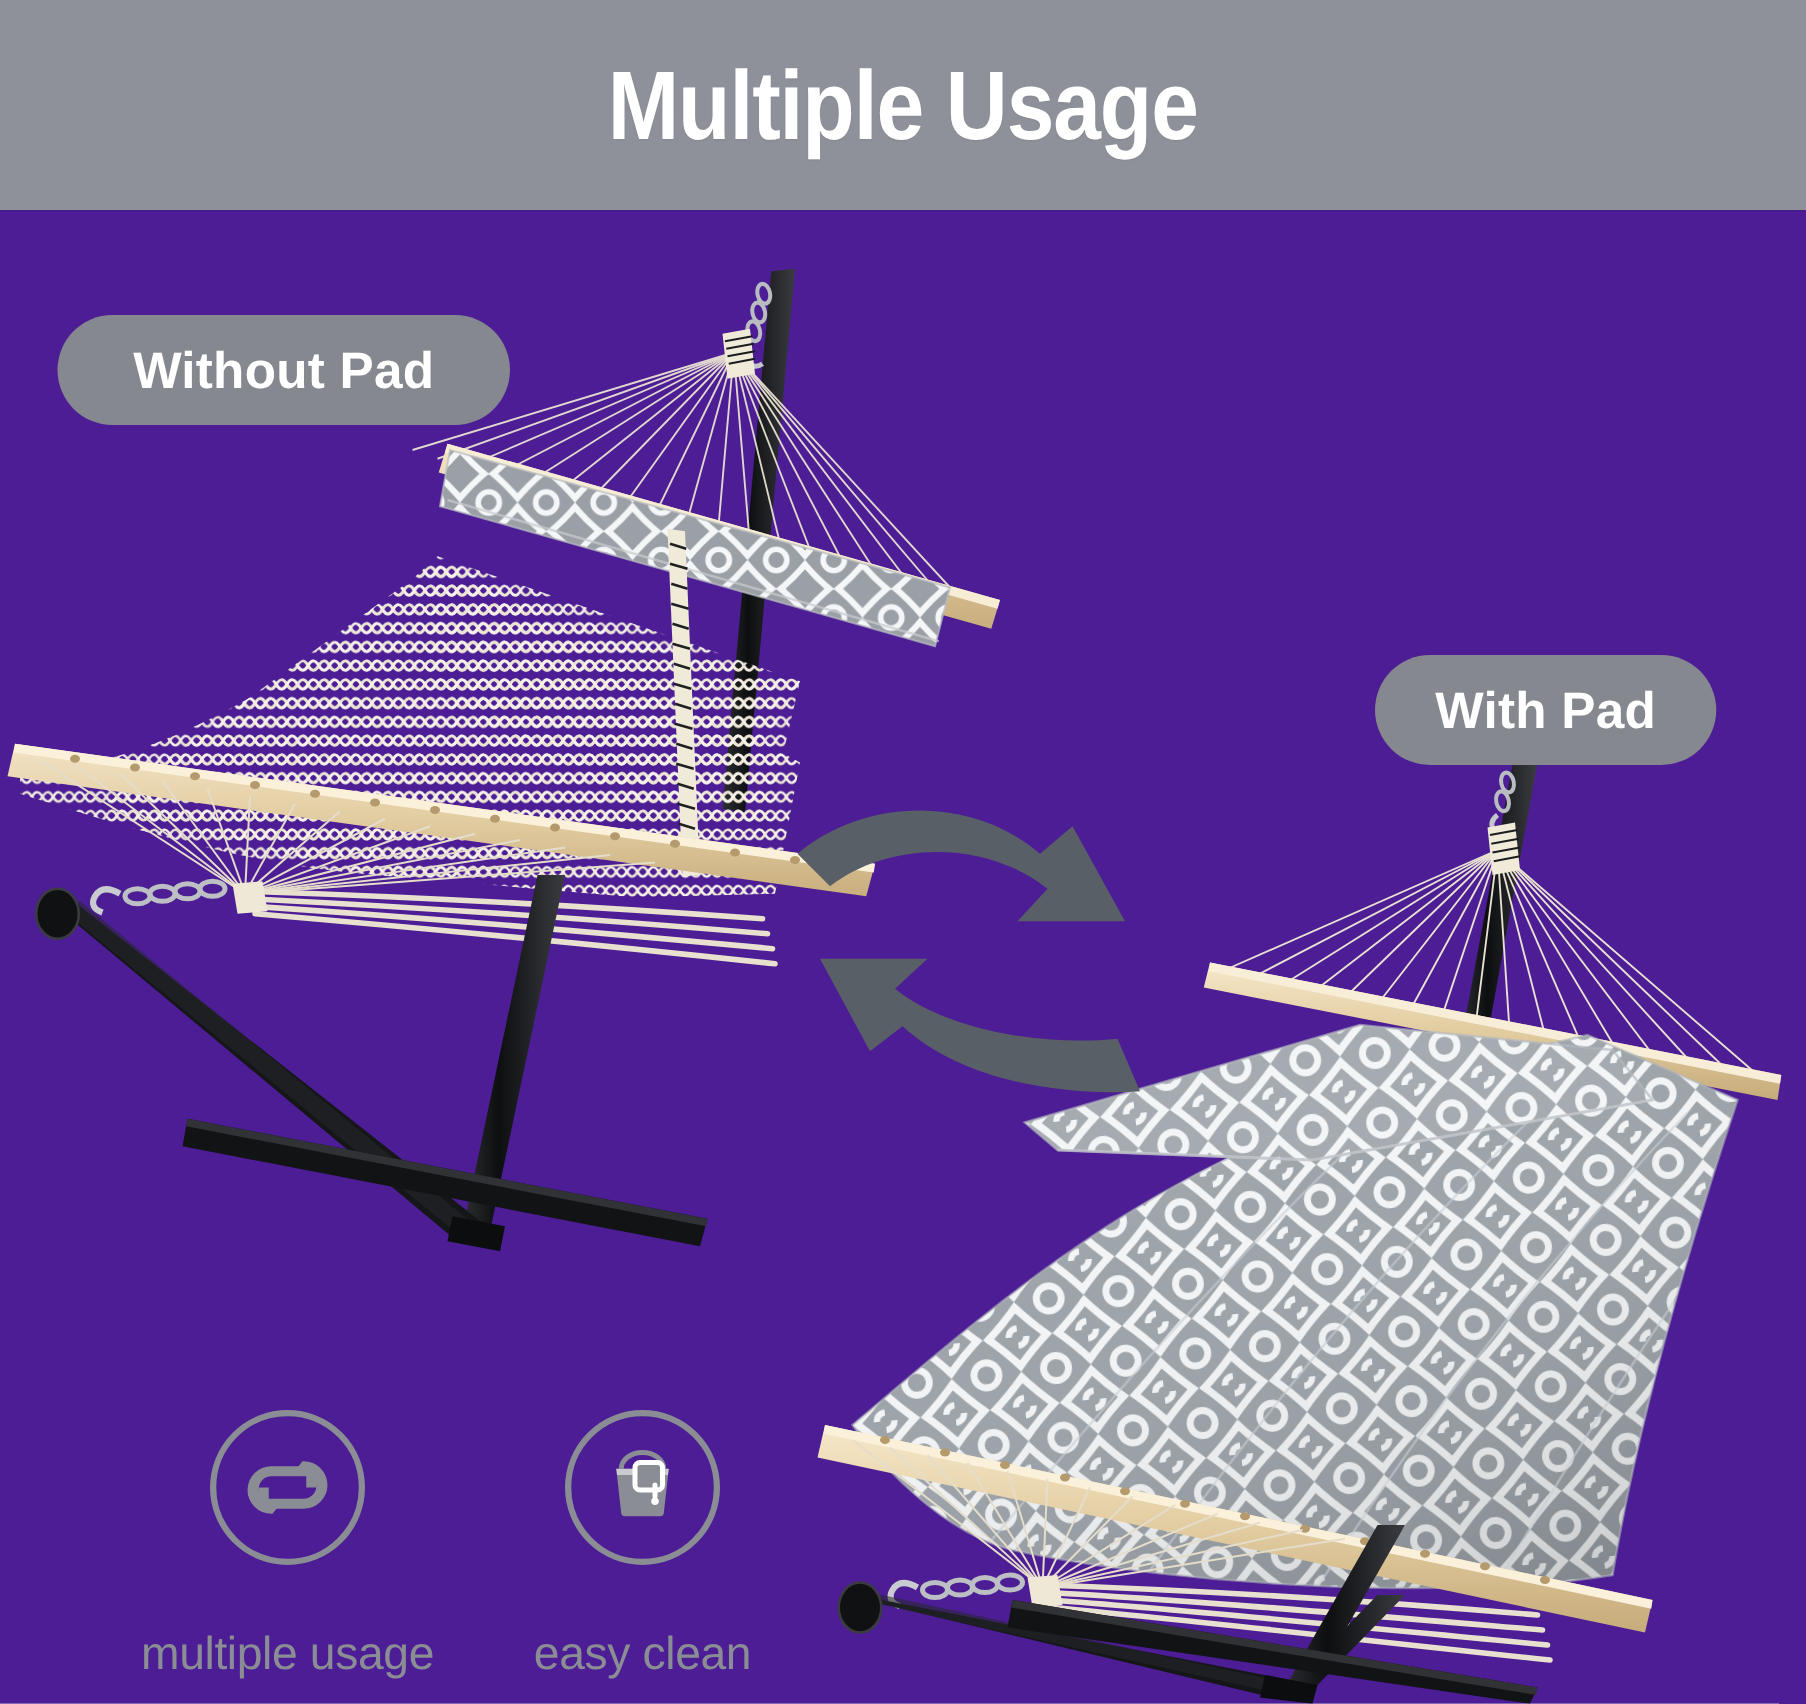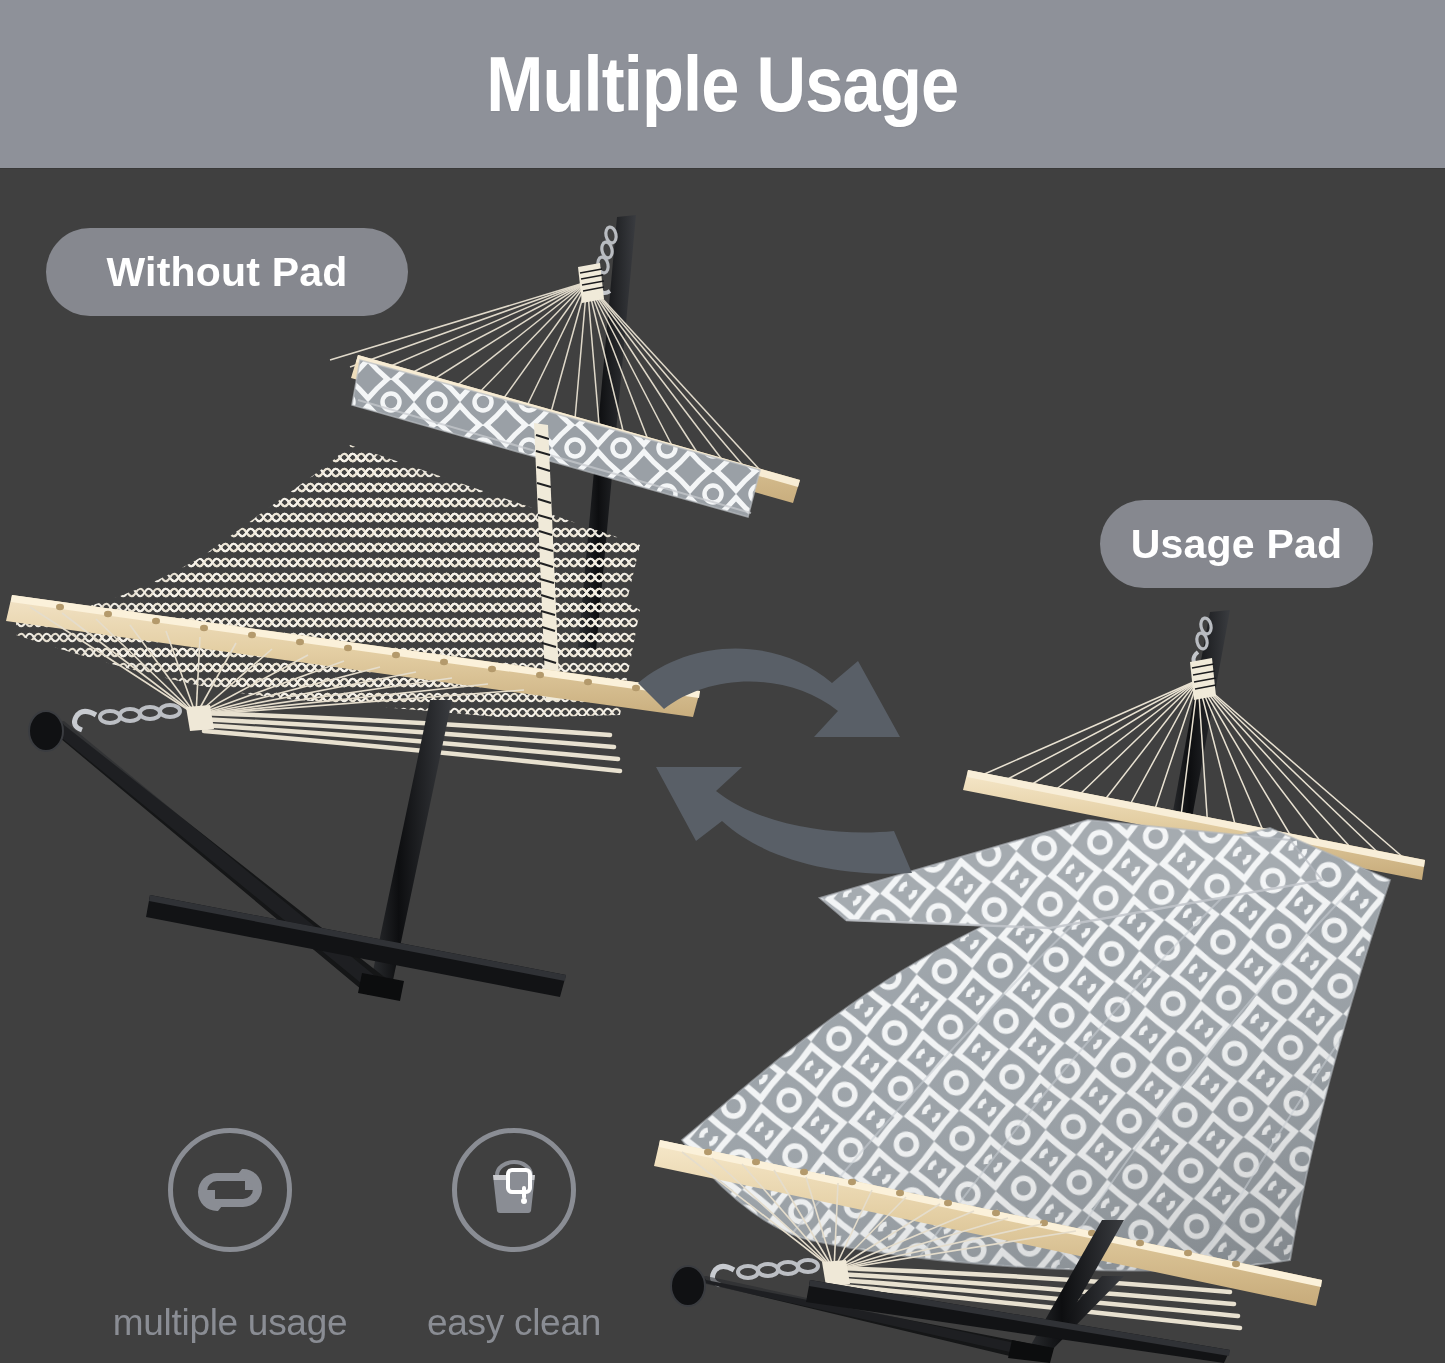--- a/index.html
+++ b/index.html
@@ -3,21 +3,21 @@
 <meta charset="utf-8">
 <style>
   html,body{margin:0;padding:0;}
   body{
     width:1445px;height:1363px;
     background:#ffffff;
     font-family:"Liberation Sans", sans-serif;
     overflow:hidden;
     position:relative;
   }
-  .stage{position:absolute;inset:0;width:1445px;height:1363px;overflow:hidden;background:#404040;}
+  .stage{position:absolute;inset:0;width:1445px;height:1363px;overflow:hidden;background:#4c1d95;}
 
   
   .banner{
     position:absolute;left:0;top:0;width:1445px;height:168px;
     background:#8e9199;
     display:flex;align-items:center;justify-content:center;
     box-shadow:0 1px 0 rgba(0,0,0,.10);
   }
   .banner-title{
     color:#ffffff;
@@ -35,20 +35,21 @@
   .pill{
     position:absolute;
     background:#86888f;
     color:#fff;
     border-radius:999px;
     display:flex;align-items:center;justify-content:center;
     font-size:41px;
     font-weight:bold;
     letter-spacing:.2px;
     white-space:nowrap;
+    margin-top:24px;
   }
   .pill-without{ left:46px; top:228px; width:362px; height:88px; }
   .pill-with{    left:1100px; top:500px; width:273px; height:88px; }
 
   
   .scene{position:absolute;}
   .scene svg{display:block;overflow:visible;}
 
   
   .arrows{position:absolute;left:600px;top:625px;width:350px;height:250px;}
@@ -478,16 +479,16 @@
       </div>
       <div class="feat-label">easy clean</div>
     </div>
   </div>
 
   <div class="pill pill-without">
     <span>Without Pad</span>
   </div>
 
   <div class="pill pill-with">
-    <span>Usage Pad</span>
+    <span>With Pad</span>
   </div>
 
 </div>
 
 </body></html>

